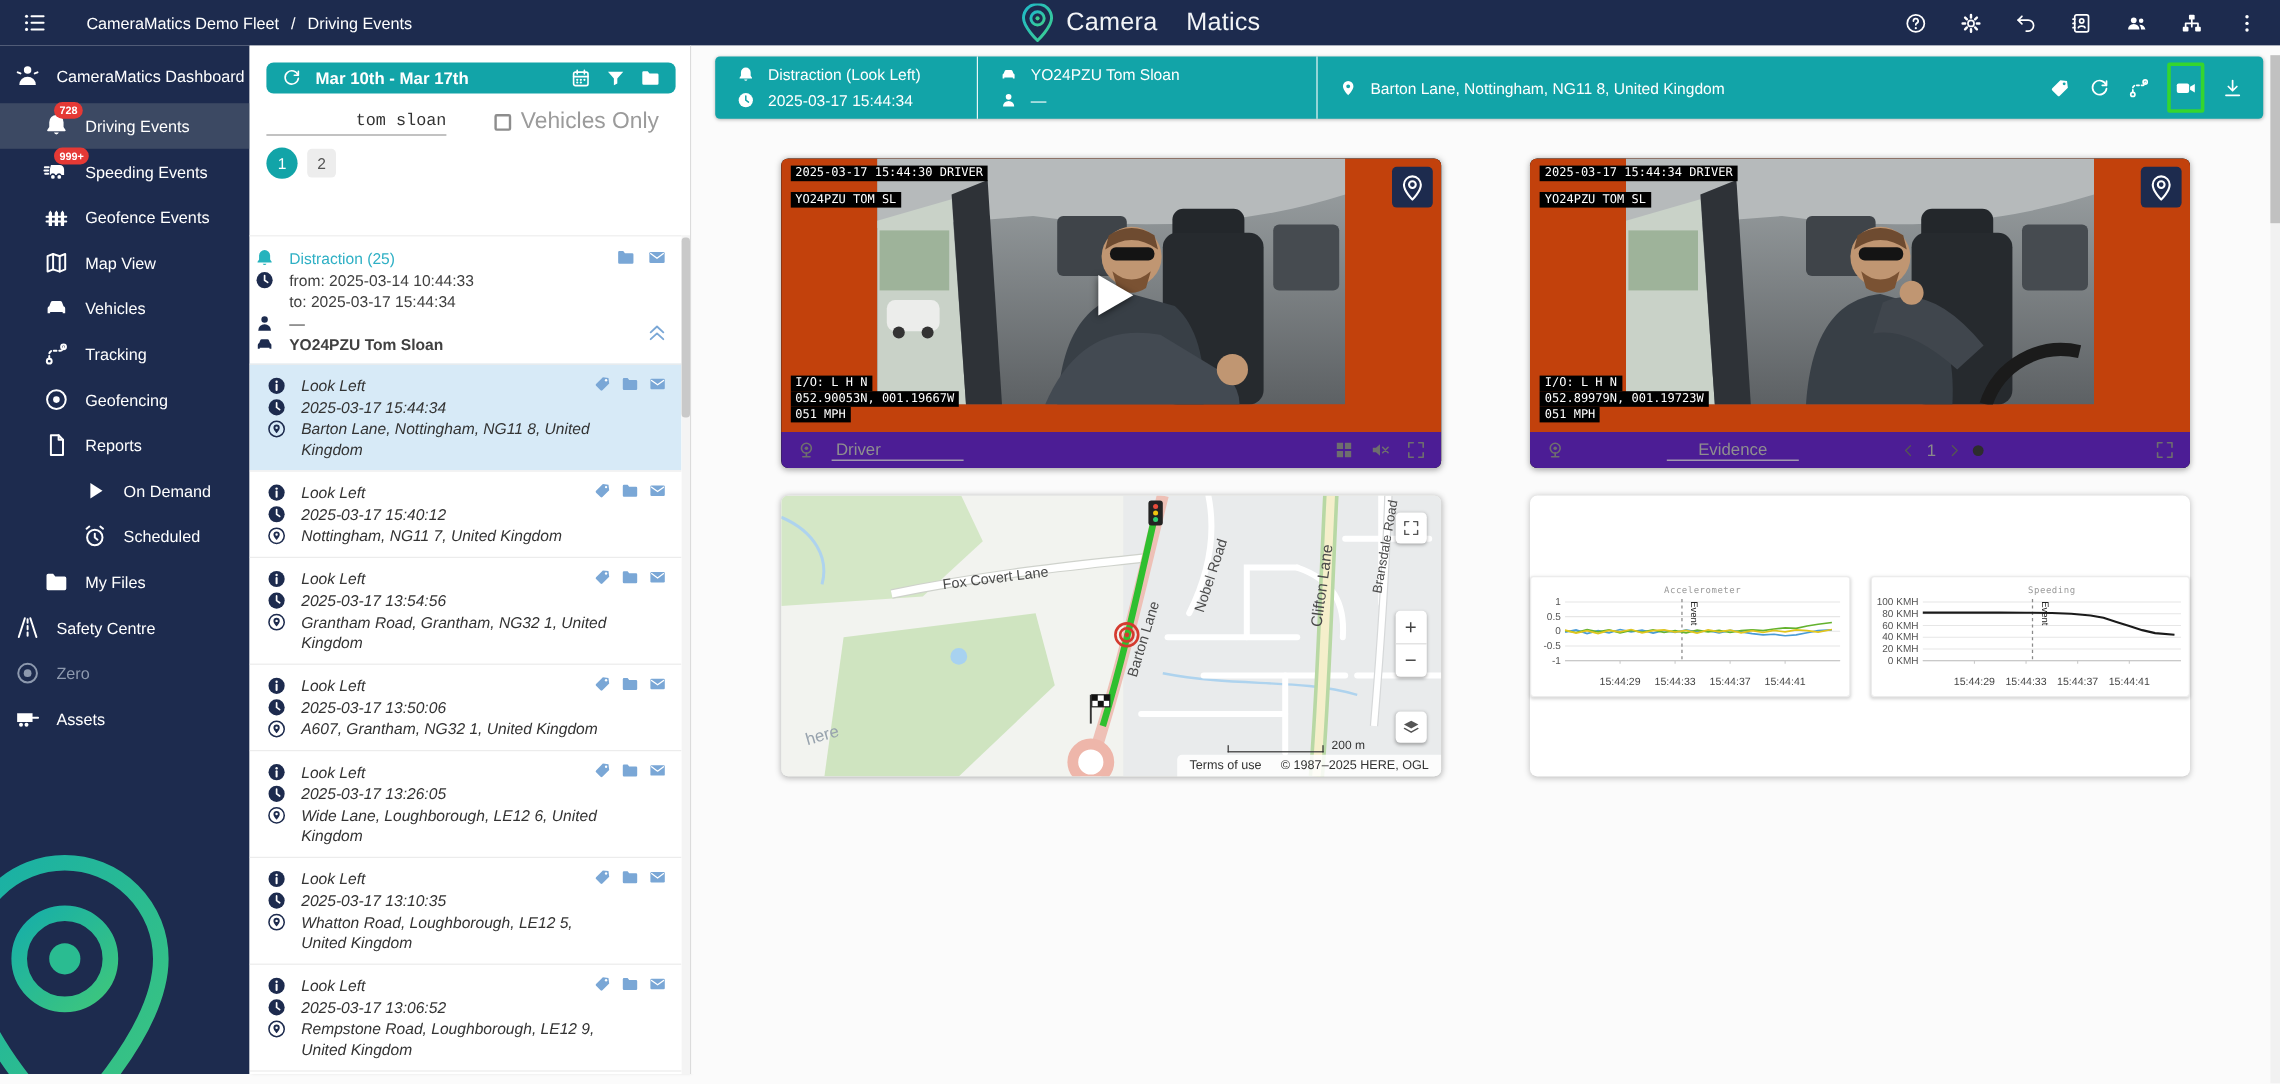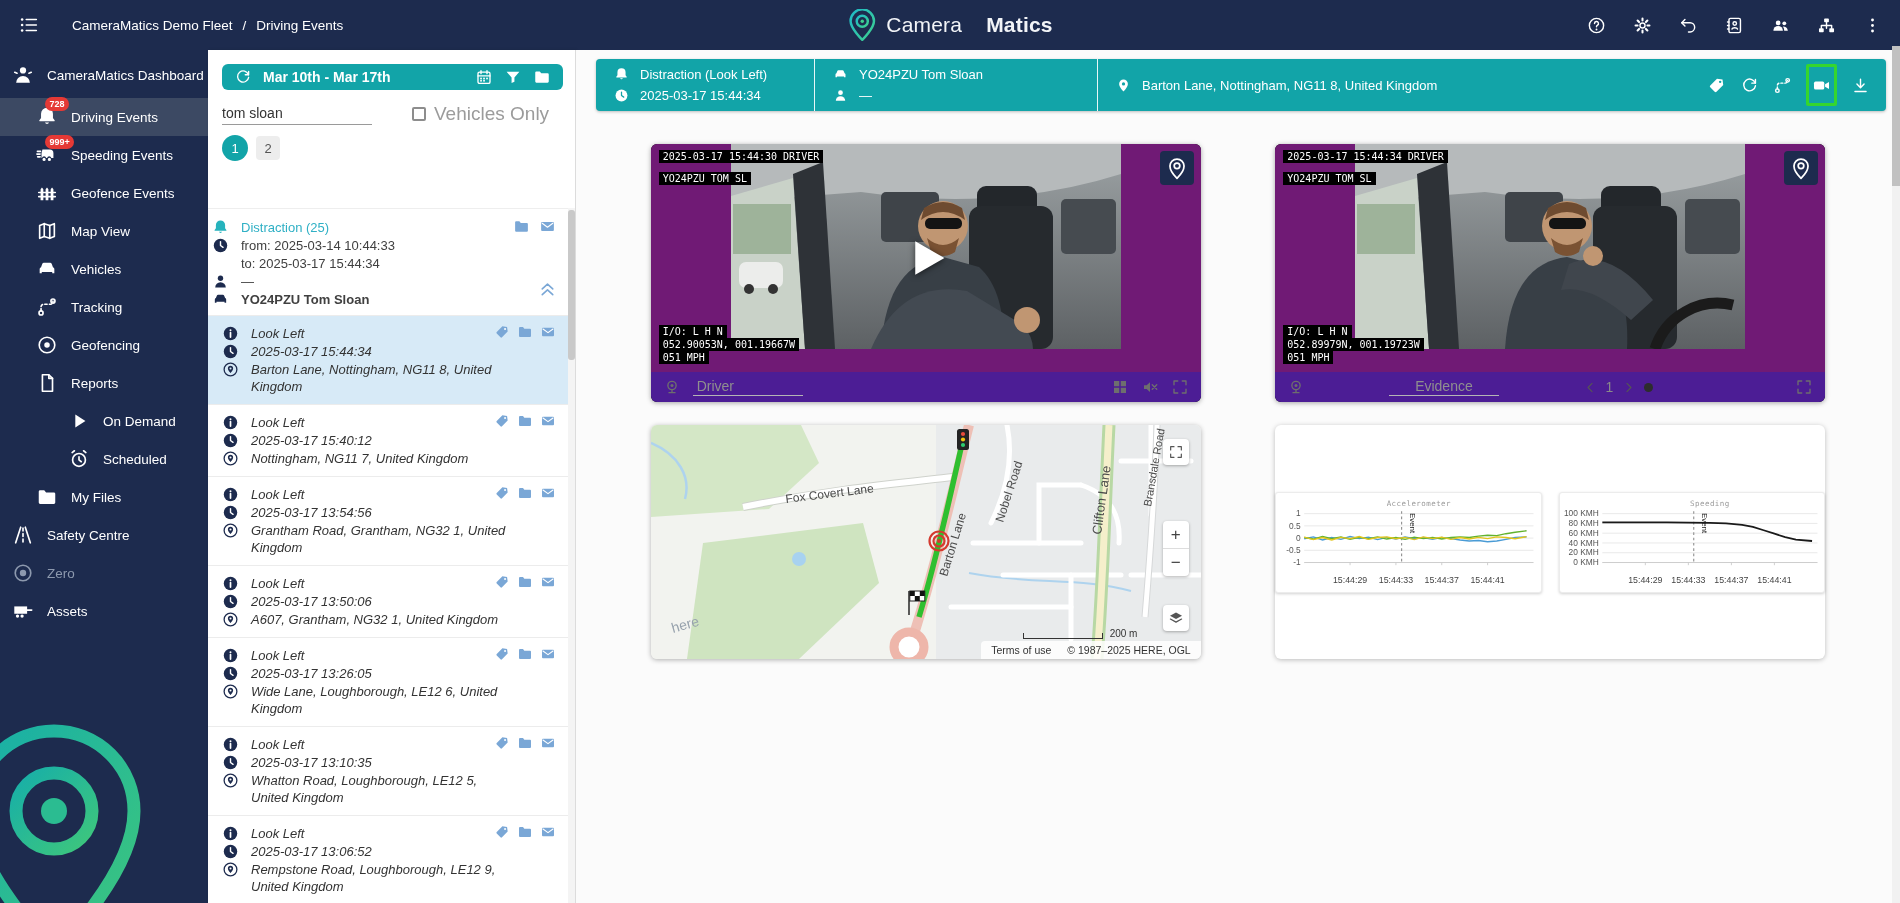--- a/index.html
+++ b/index.html
@@ -5,27 +5,27 @@
   * { margin:0; padding:0; box-sizing:border-box; }
   html,body { width:1900px; height:903px; overflow:hidden; }
   body { font-family:"Liberation Sans","DejaVu Sans",sans-serif; background:#fbfbfb; }
   .app { position:relative; width:1900px; height:903px; }
 
   
   .js-icon { display:inline-flex; position:relative; width:20px; height:20px; flex:none; }
   .js-icon svg { width:100%; height:100%; fill:none; stroke:currentColor; stroke-width:1.8; stroke-linecap:round; stroke-linejoin:round; display:block; }
 
   
-  .topbar { position:relative; height:50px; background:#1d2b4e; display:flex; align-items:center; padding:0 18px; color:#fff; }
+  .topbar { position:relative; height:38px; background:#1d2b4e; display:flex; align-items:center; padding:0 18px; color:#fff; }
   .top-menu { width:22px; height:22px; color:#fff; background:none; border:none; cursor:pointer; }
   .breadcrumb { margin-left:32px; display:flex; gap:10px; font-size:13.5px; color:#fff; }
   .breadcrumb span { cursor:default; }
   .logo { position:absolute; left:50%; transform:translateX(-50%); display:flex; align-items:center; gap:9px; }
   .logo-text { font-size:21px; color:#f2f4f7; letter-spacing:.2px; }
-  .logo-text b { font-weight:700;margin-left:24px; }
+  .logo-text b { font-weight:400;margin-left:24px; }
   .top-icons { margin-left:auto; display:flex; gap:27px; align-items:center; }
   .top-icons .js-icon { width:19px; height:19px; color:#fff; cursor:pointer; }
 
   .body-row { display:flex; height:857px; }
 
   
   .sidebar { width:208px; background:#1d2b4e; position:relative; overflow:hidden; flex:none; }
   .side-item { display:flex; align-items:center; gap:13px; height:38px; color:#fff; font-size:13.5px; cursor:pointer; position:relative; }
   .side-item.hdr { height:46px; margin-top:2px; }
   .lvl0 { padding-left:12px; } .lvl1 { padding-left:36px; } .lvl2 { padding-left:68px; }
@@ -34,21 +34,21 @@
   .side-ic { width:22px; height:22px; }
   .badge { position:absolute; top:-9px; left:9px; background:#e53935; color:#fff; font-size:9px; font-weight:700; padding:1.5px 4.5px; border-radius:8px; line-height:1.2; white-space:nowrap; }
   .watermark { position:absolute; left:-62px; bottom:-58px; width:232px; height:266px; opacity:.95; }
 
   
   .events-panel { width:368px; background:#fff; position:relative; flex:none; border-right:1px solid #dcdcdc; box-shadow:1px 0 3px rgba(0,0,0,.12); }
   .date-bar { margin:14px 12px 0 14px; height:26px; background:#12a4a8; border-radius:6px; display:flex; align-items:center; gap:11px; padding:0 12px; color:#fff; cursor:pointer; }
   .date-bar .js-icon { width:18px; height:18px; cursor:pointer; }
   .date-label { font-size:14px; font-weight:700; flex:1; }
   .search-row { margin:13px 14px 0; display:flex; align-items:center; }
-  .search-row input { border:none; border-bottom:1px solid #9a9a9a; font-size:14px; width:150px; outline:none; padding:2px 0 3px; color:#333; font-family:Liberation Sans, sans-serif; background:transparent; }
+  .search-row input { border:none; border-bottom:1px solid #9a9a9a; font-size:14px; width:150px; outline:none; padding:2px 0 3px; color:#333; font-family:Liberation Mono, monospace; background:transparent;text-align:right; }
   .veh-only { margin-left:40px; display:flex; gap:8px; color:#9b9b9b; font-size:19px; align-items:center; cursor:pointer; }
   .cb { width:14px; height:14px; border:2px solid #8d8d8d; border-radius:2px; background:#fff; }
   .pager { margin:10px 14px 0; display:flex; gap:8px; align-items:center; }
   .page { min-width:24px; height:24px; display:flex; align-items:center; justify-content:center; background:#ededed; color:#555; font-size:13px; border-radius:4px; cursor:pointer; }
   .page.active { background:#12a4a8; color:#fff; border-radius:50%; width:26px; height:26px; min-width:26px; }
   .list { position:absolute; top:158px; left:0; right:7px; bottom:0; overflow:hidden; border-top:1px solid #eee; }
   .panel-scrollbar { position:absolute; top:158px; right:0; bottom:0; width:7px; background:#f4f4f4; cursor:pointer; }
   .panel-scrollbar .thumb { margin-top:2px; height:150px; width:7px; background:#c9c9c9; border-radius:3px; }
 
   .group-header { position:relative; padding:9px 4px 6px; }
@@ -78,21 +78,21 @@
   .db-line { display:flex; align-items:center; gap:11px; font-size:13px; white-space:nowrap; }
   .db-line .js-icon { width:15px; height:15px; }
   .db-div { width:1px; background:rgba(255,255,255,.9); }
   .db-icons { display:flex; align-items:center; gap:14px; padding:0 16px; margin-left:auto; }
   .db-icons .js-icon { width:19px; height:19px; cursor:pointer; }
   .green-box { border:3px solid #35d62e; border-radius:2px; height:42px; width:31px; display:flex; align-items:center; justify-content:center; }
 
   .videos-row { display:flex; justify-content:space-evenly; margin-top:33px; }
   .maps-row { display:flex; justify-content:space-evenly; margin-top:23px; }
   .video-panel { width:550px; border-radius:6px; overflow:hidden; box-shadow:0 1px 5px rgba(0,0,0,.35); background:#000; }
-  .video-area { height:228px; position:relative; background:#701a75; }
+  .video-area { height:228px; position:relative; background:#c2410c; }
   .video-scene { position:absolute; left:50%; transform:translateX(-50%); width:390px; height:205px; }
   .ov { position:absolute; font-family:"DejaVu Sans Mono","Liberation Mono",monospace; font-size:10px; color:#fff; line-height:13px; }
   .ov-tl { top:6px; left:8px; } .ov-bl { bottom:8px; left:8px; }
   .ov-line { background:#000; padding:0 4px; width:max-content; }
   .ov-tl .ov-line.mt { margin-top:9px; }
   .cam-badge { position:absolute; top:7px; right:7px; width:34px; height:34px; background:#1d2b4e; border-radius:4px; padding:4px; }
   .play-btn { position:absolute; left:50%; top:50%; transform:translate(-50%,-50%); width:46px; height:46px; cursor:pointer; filter:drop-shadow(0 1px 3px rgba(0,0,0,.6)); }
   .video-toolbar { height:30px; background:#4c1d95; display:flex; align-items:center; padding:0 12px; gap:12px; }
   .video-toolbar .js-icon { width:18px; height:18px; color:#6e6e6e; cursor:pointer; }
   .vt-label { font-size:14px; color:#8f8f8f; border-bottom:1px solid #b5b5b5; padding:0 4px 1px; min-width:110px; cursor:text; }

